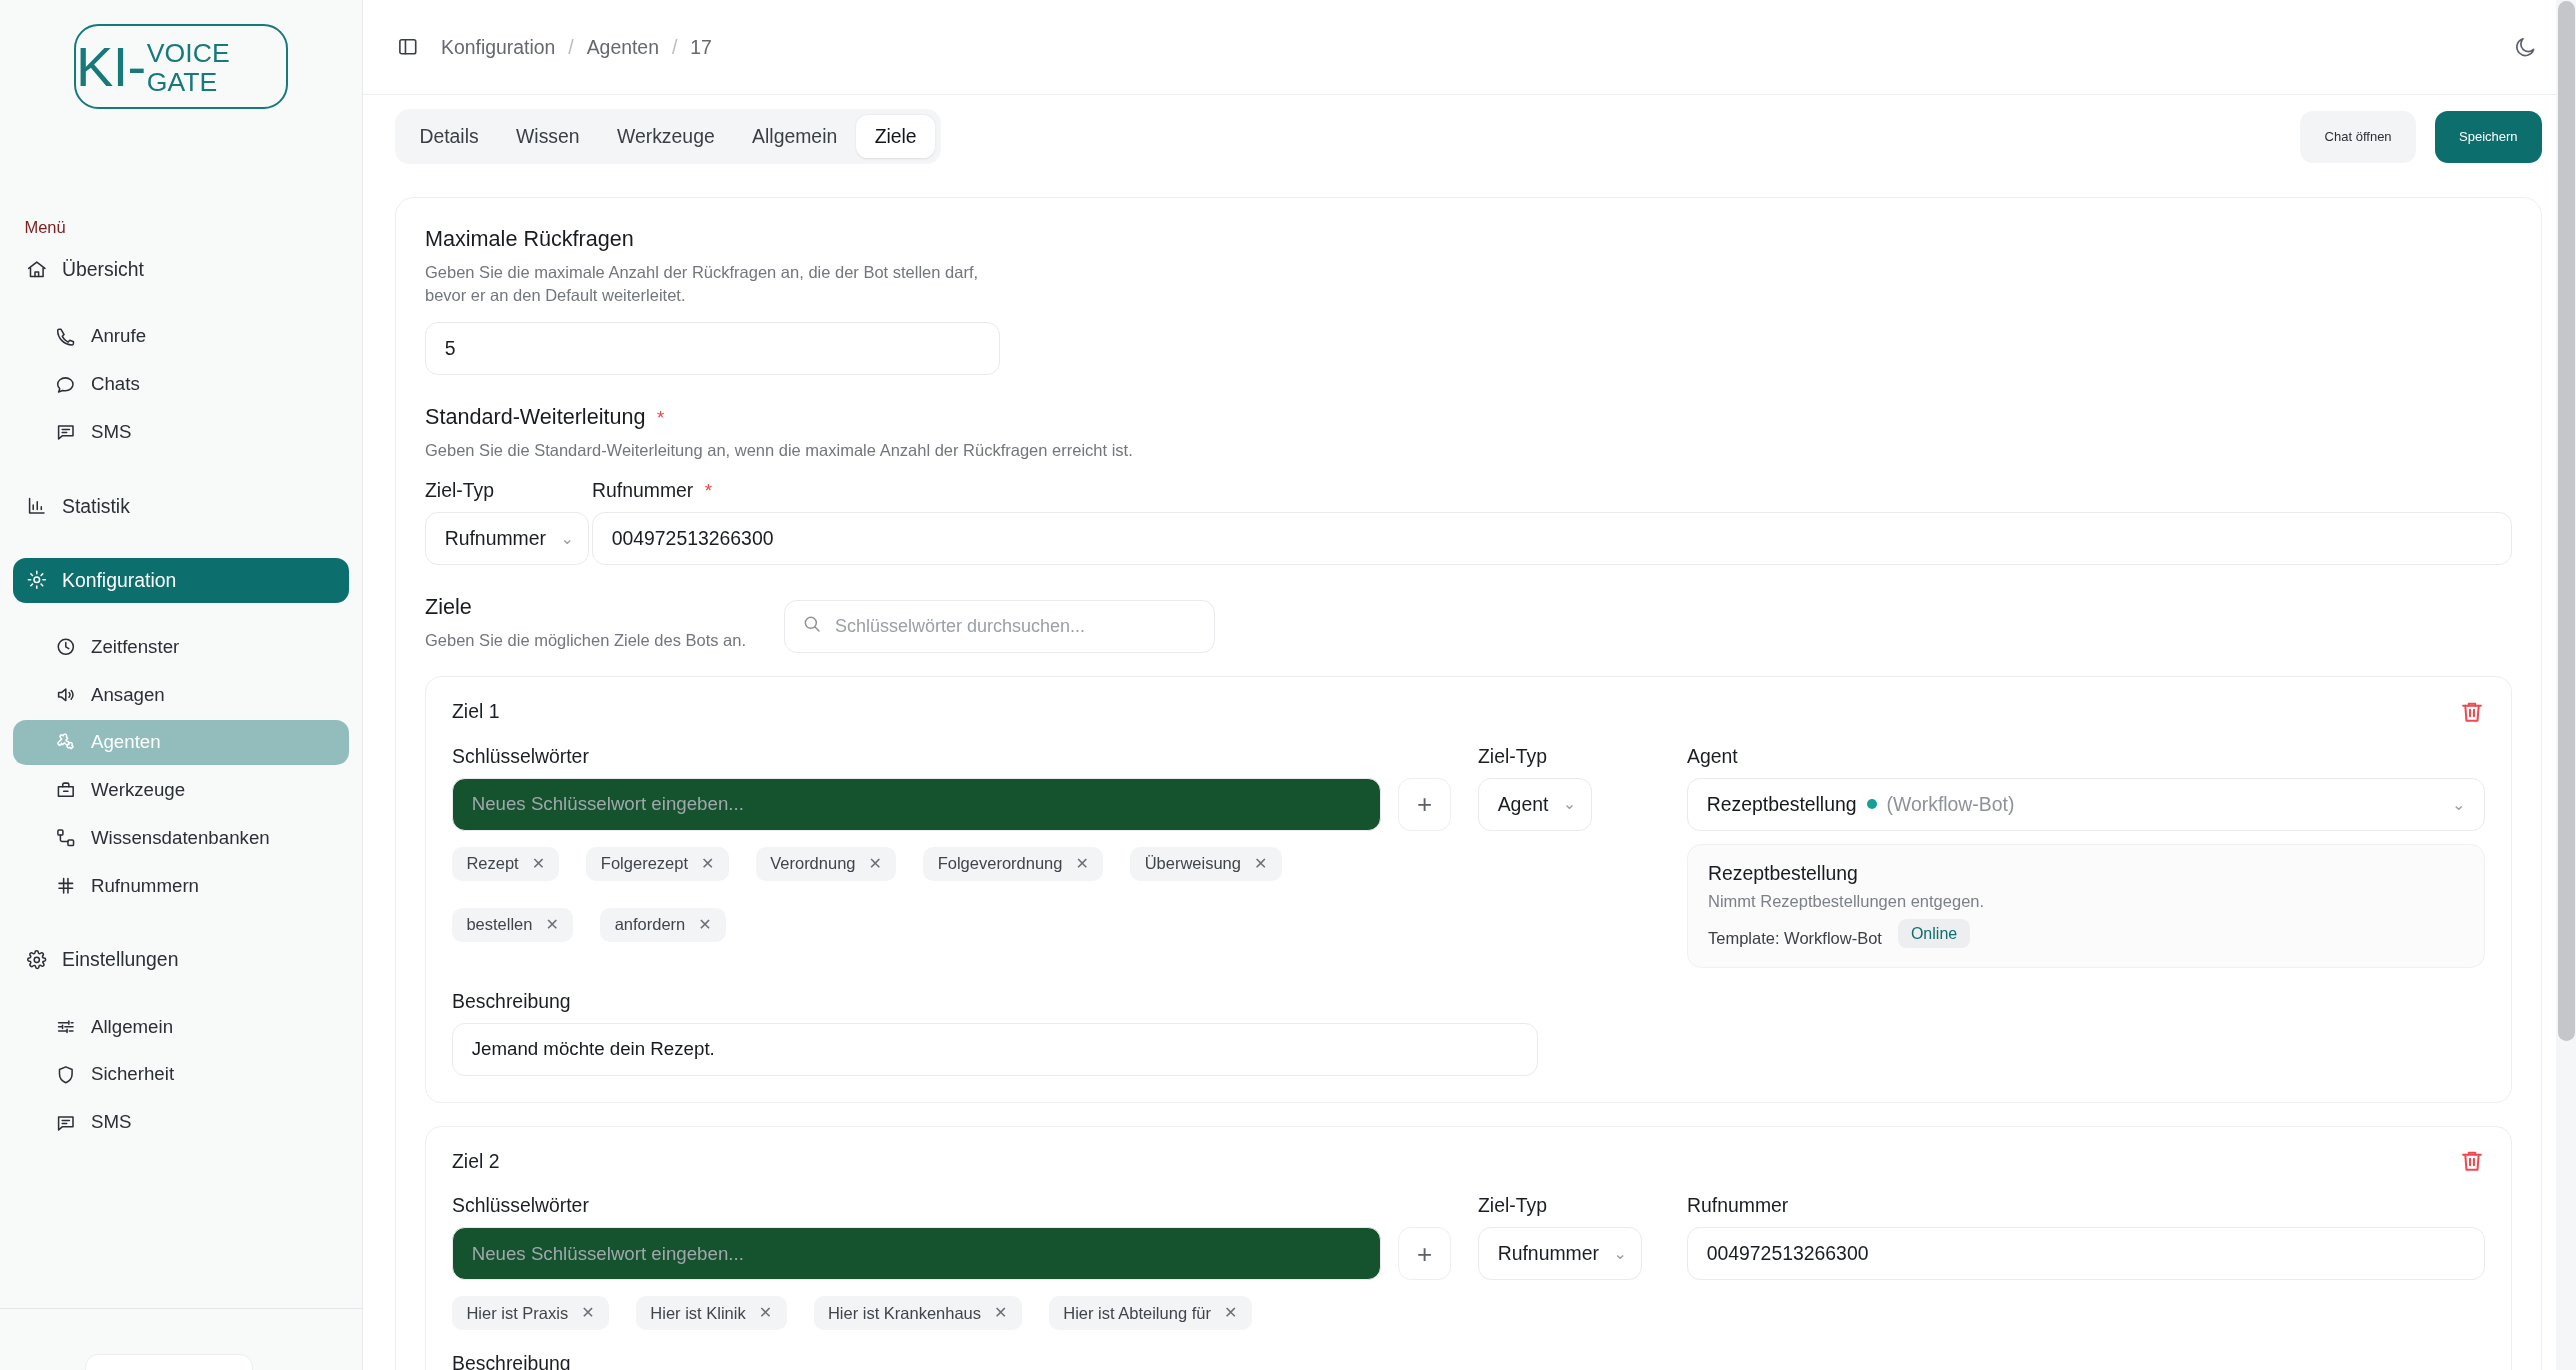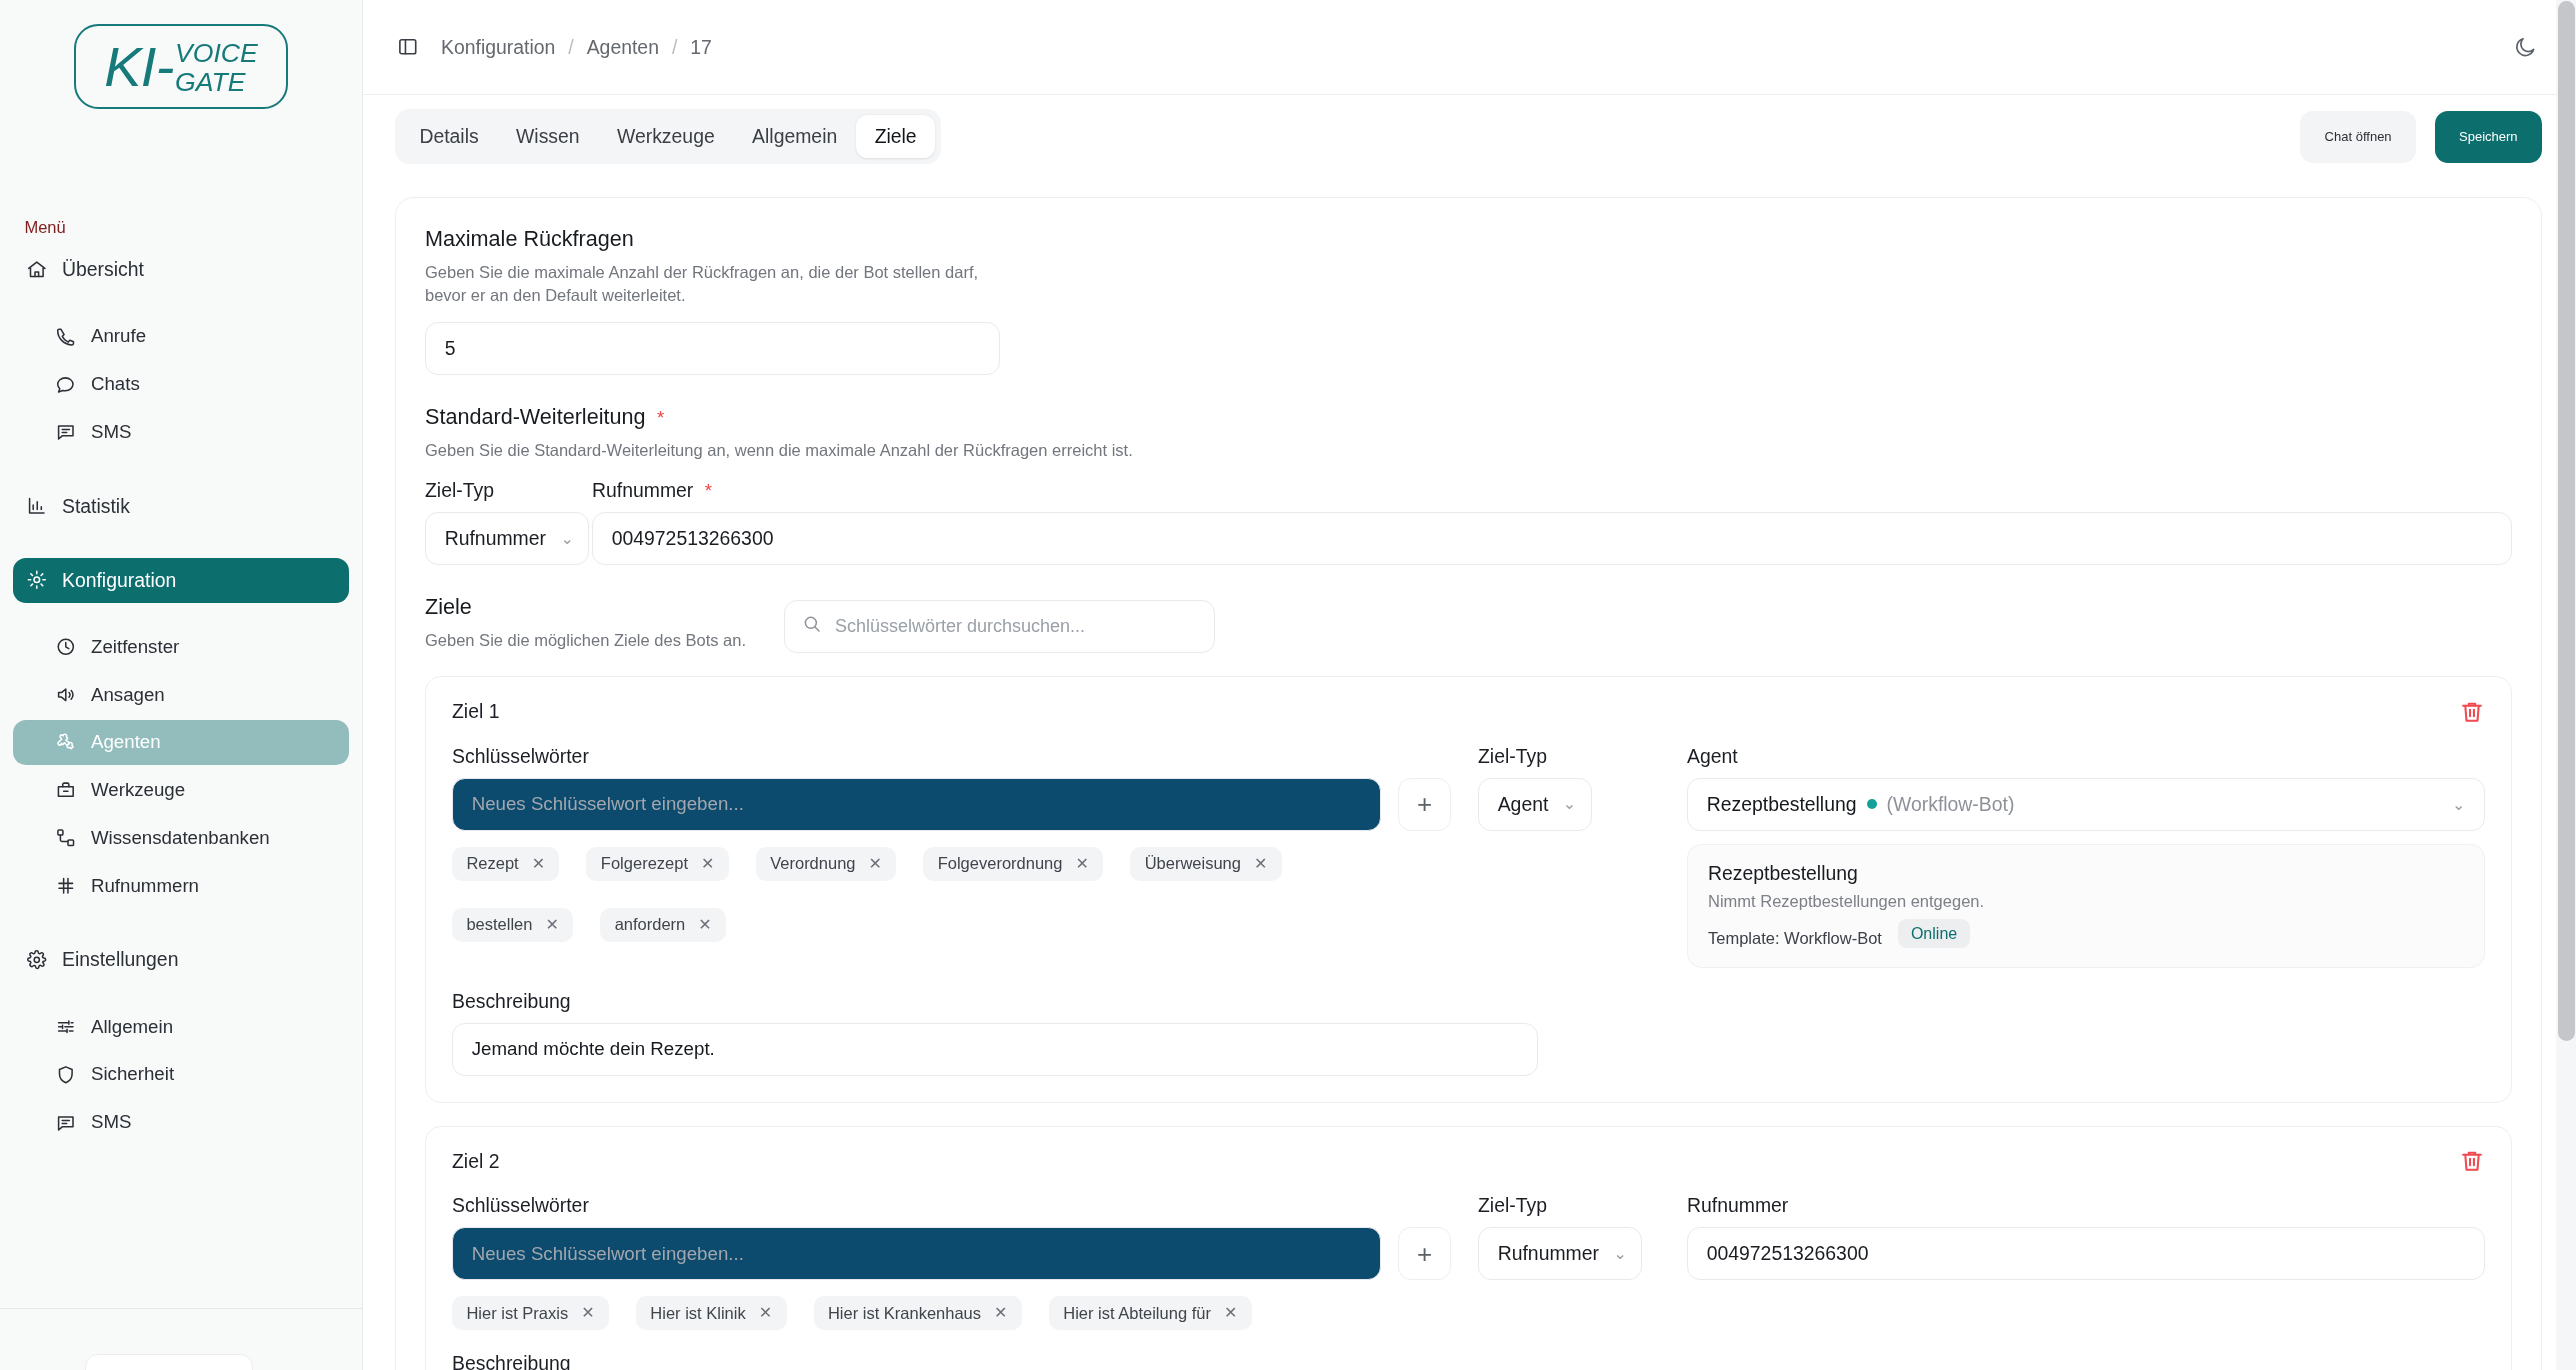--- a/index.html
+++ b/index.html
@@ -18,23 +18,22 @@
     border-right: 1.4px solid #e9eaed;
     display: flex; flex-direction: column;
     position: relative;
     flex: 0 0 363px;
   }
   .logo-wrap { padding: 24.4px 0 0 0; display: flex; justify-content: center; }
   .logo {
     width: 214px; height: 85px;
     border: 2.9px solid #16797a;
     border-radius: 24.4px;
-    display: flex; align-items: center; justify-content: center;
+    display: flex; align-items: center; 
     background: #f8f9f9;
-    font-style: italic;
   }
   .logo-ki {
     font-size: 56px; font-weight: 400; color: #16797a;
     letter-spacing: -0.7px; line-height: 1;
     font-family: "Liberation Sans", sans-serif;
   }
   .logo-right {
     display: flex; flex-direction: column;
     font-size: 26.6px; color: #16797a; line-height: 1.06;
     margin-left: 1.4px; margin-top: 1.4px; letter-spacing: 0px;
@@ -161,21 +160,21 @@
   .card-head-spacer { flex: 1; }
   .trash { width: 26px; height: 26px; cursor: pointer; display:block; }
   .trash svg { width: 26px; height: 26px; display:block; }
 
   .card-cols { display: flex; gap: 0; margin-top: 20px; align-items: flex-start; }
   .kw-col { width: 999px; flex: 0 0 999px; }
   .kw-row { display: flex; align-items: center; gap: 17px; }
   .kw-input {
     flex: 1; height: 53px; border: 1.4px solid #e9eaed; border-radius: 13px;
     display: flex; align-items: center; padding: 0 18.7px;
-    font-size: 18.7px; color: #a2a7ae; background: #0c4a6e;
+    font-size: 18.7px; color: #a2a7ae; background: #14532d;
   }
   .plus-btn {
     width: 53px; height: 53px; border: 1.4px solid #eceef0; border-radius: 13px;
     display: flex; align-items: center; justify-content: center;
     font-size: 26px; color: #5c6169; background: #fff; cursor: pointer; line-height: 1;
   }
   .tags { display: flex; flex-wrap: wrap; gap: 27px; margin-top: 16px; max-width: 927px; }
   .tag {
     background: #f3f4f6; border-radius: 10px; height: 34px;
     display: inline-flex; align-items: center; gap: 13px;

